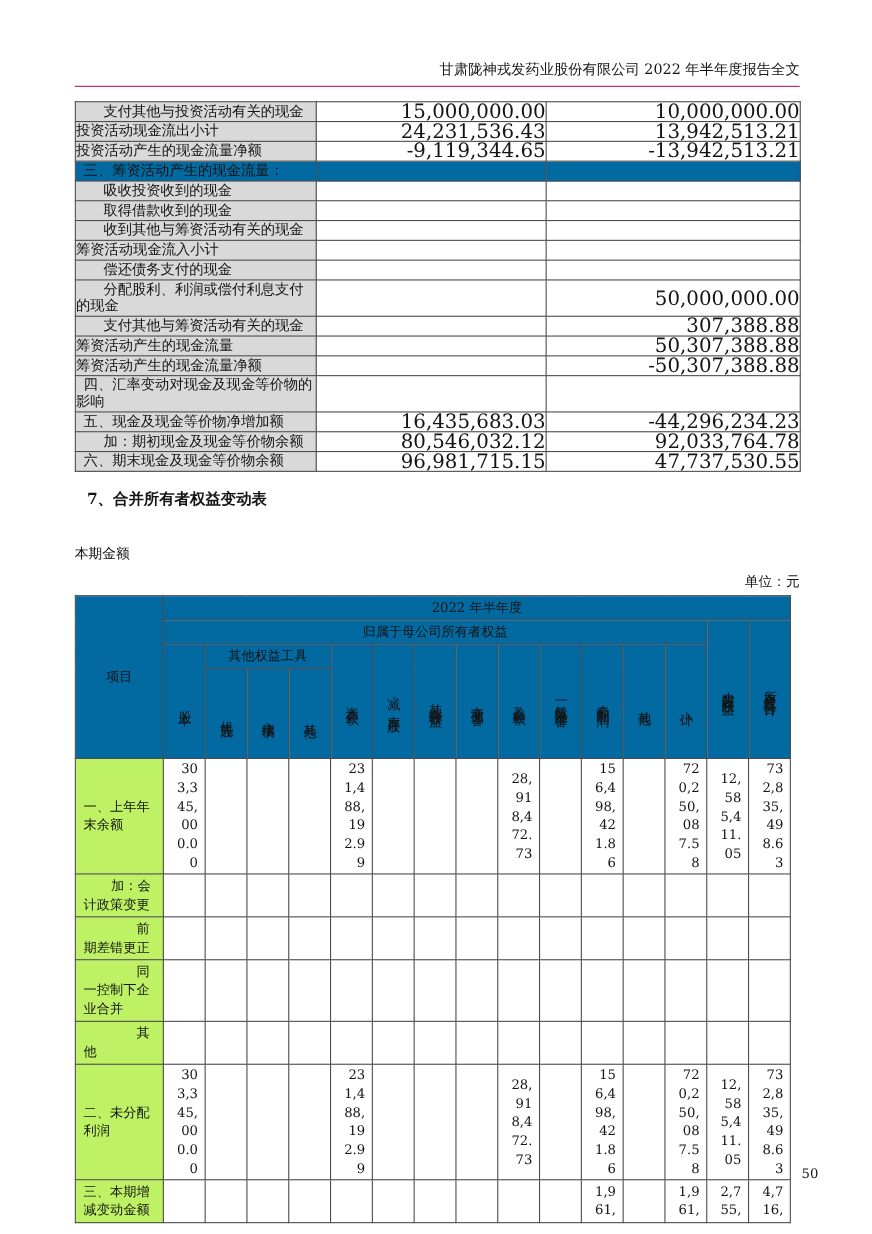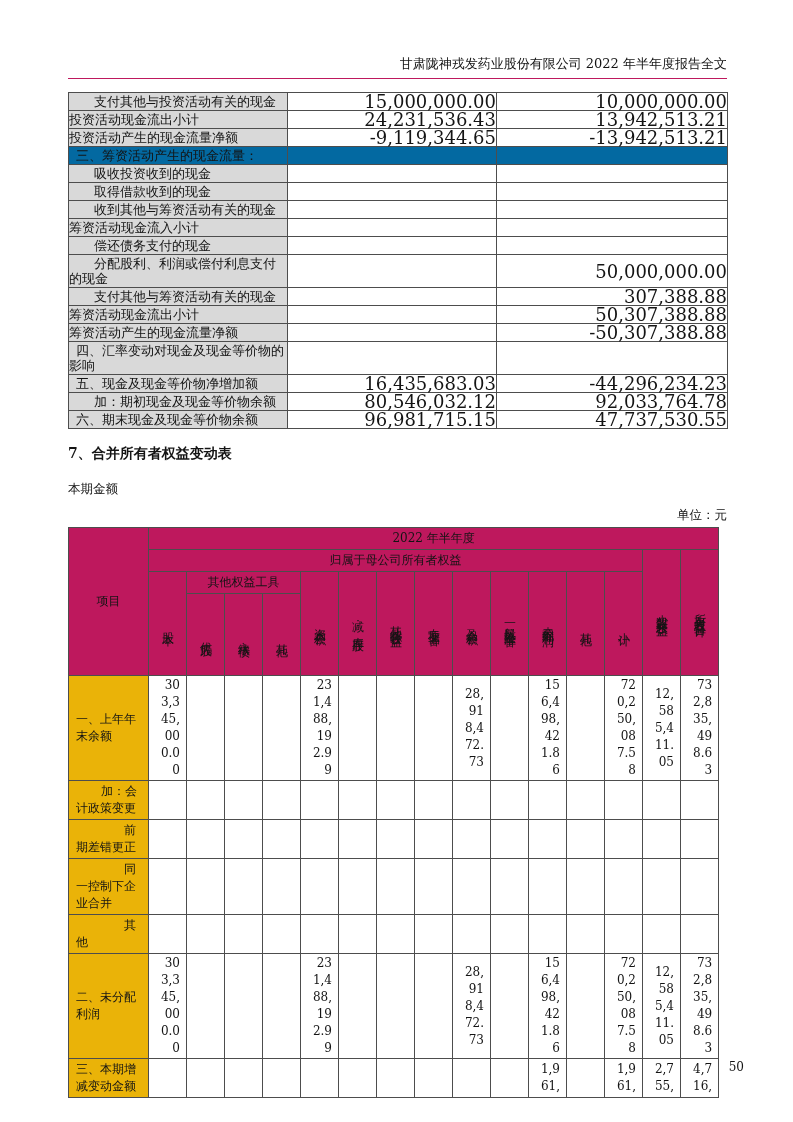--- a/index.html
+++ b/index.html
@@ -20,31 +20,31 @@
     border:1px solid #4d4d4d;line-height:15px;padding:1px 0;
     vertical-align:middle;word-wrap:break-word;height:15px;
   }
   .cash-table td.lbl{background:#d9d9d9;text-align:left;}
   .cash-table td.num{text-align:right;font-size:18px;}
   .cash-table tr.section-row td{background:#0369a1;}
   .ind1{text-indent:7px;}
   .ind2{text-indent:25px;}
   .ind4{text-indent:48px;}
   
-  .sec-title{margin:16px 0 0;font-size:14px;font-weight:bold;}
-  .subtitle{margin:18px 0 0;font-size:12.5px;}
+  .sec-title{margin:16px 11px 0;font-size:14px;font-weight:bold;}
+  .subtitle{margin:32px 0 0;font-size:12.5px;}
   .unit{margin:9px 0 3px;text-align:right;font-size:12.5px;}
   
   .equity-table{width:651px;font-size:12px;}
   .equity-table th,.equity-table td{border:1px solid #4d4d4d;vertical-align:middle;}
   .equity-table th{
-    background:#be185d;font-weight:normal;padding:1px 4px;text-align:center;line-height:15px;
+    background:#0369a1;font-weight:normal;padding:1px 4px;text-align:center;line-height:15px;
   }
   .vtext{writing-mode:vertical-rl;text-orientation:upright;letter-spacing:2px;display:inline-block;}
-  .equity-table td.lbl{background:#eab308;padding:2px 7px;line-height:17px;text-align:left;}
+  .equity-table td.lbl{background:#bef264;padding:2px 7px;line-height:17px;text-align:left;}
   .equity-table td.num{padding:1px 6px;line-height:17px;text-align:right;word-break:break-all;}
   .equity-table thead tr.h1{height:22px;}
   .equity-table thead tr.h2{height:22px;}
   .equity-table thead tr.h3{height:22px;}
   .equity-table thead tr.h4{height:82px;}
   .page-number{position:absolute;top:1060px;right:49px;font-size:12px;}
 </style>
 </head>
 <body>
 
@@ -110,21 +110,21 @@
           <td class="lbl ind2">分配股利、利润或偿付利息支付的现金</td>
           <td class="num"></td>
           <td class="num">50,000,000.00</td>
         </tr>
         <tr>
           <td class="lbl ind2">支付其他与筹资活动有关的现金</td>
           <td class="num"></td>
           <td class="num">307,388.88</td>
         </tr>
         <tr>
-          <td class="lbl">筹资活动现金流出小计</td>
+          <td class="lbl">筹资活动产生的现金流量</td>
           <td class="num"></td>
           <td class="num">50,307,388.88</td>
         </tr>
         <tr>
           <td class="lbl">筹资活动产生的现金流量净额</td>
           <td class="num"></td>
           <td class="num">-50,307,388.88</td>
         </tr>
         <tr>
           <td class="lbl ind1">四、汇率变动对现金及现金等价物的影响</td>

